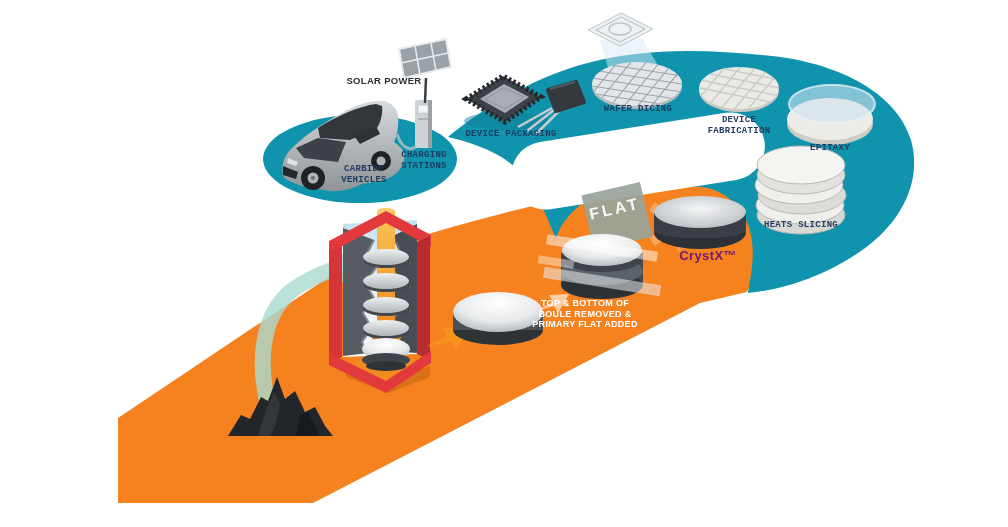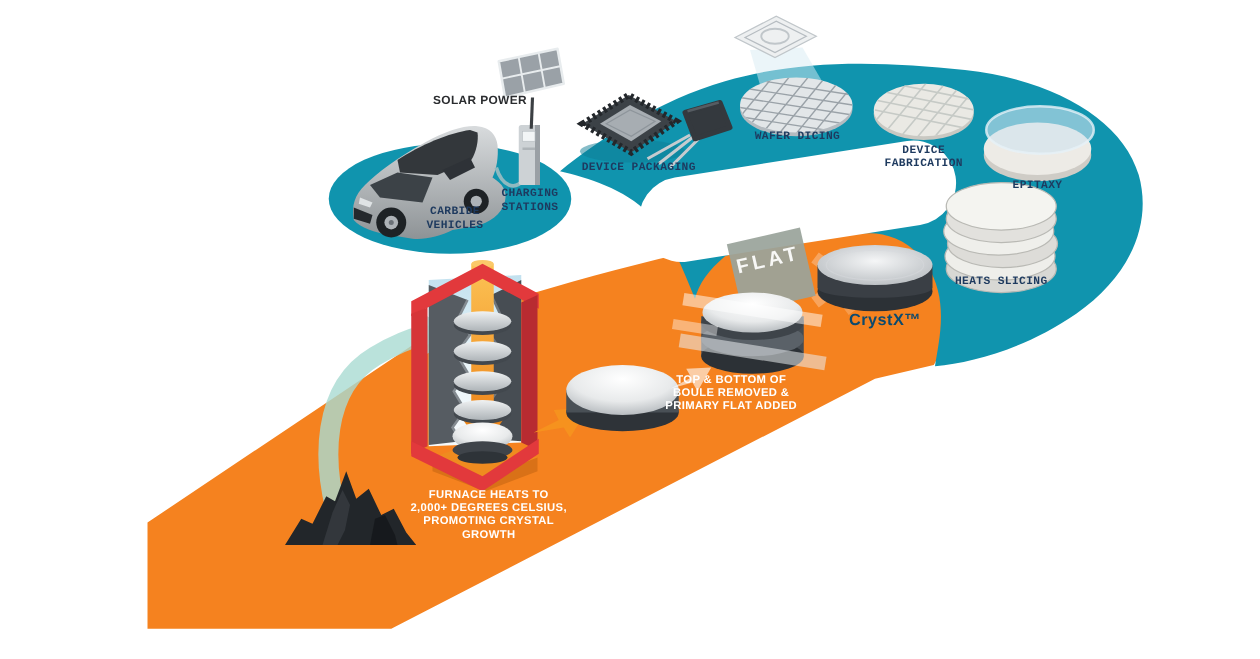--- a/index.html
+++ b/index.html
@@ -4,21 +4,21 @@
 <style>
   html,body{margin:0;padding:0;background:#fff;}
   #stage{position:relative;width:1008px;height:527px;background:#ffffff;overflow:hidden;
          font-family:"Liberation Sans",sans-serif;}
   #bg{position:absolute;left:0;top:0;}
   .lbl{position:absolute;transform:translateX(-50%);text-align:center;font-weight:bold;
        white-space:pre-line;line-height:1.18;letter-spacing:.3px;font-size:9px;}
   .navy{color:#1e3a5f;font-family:Liberation Mono, monospace;}
   .white{color:#ffffff;}
   .dark{color:#2a2c2f;}
-  .crystx{font-size:13px;letter-spacing:.4px;color:#0c4a6e;}
+  .crystx{font-size:13px;letter-spacing:.4px;color:#701a75;}
   .flat{font-size:16px;letter-spacing:3px;color:rgba(255,255,255,.92);
         transform:translateX(-50%) rotate(-13deg);}
 </style>
 </head>
 <body>
 
 <div id="stage">
 
 <svg id="bg" width="1008" height="527" viewBox="0 0 1008 527">
   <defs>
@@ -220,24 +220,20 @@
     <rect x="418" y="105" width="10" height="8" fill="#f2f5f6" stroke="#b7bdc1" stroke-width=".5"></rect>
     <rect x="418" y="118" width="10" height="2" fill="#aeb4b8"></rect>
   </g>
   <g>
     <path d="M426,78 L425,103" stroke="#3b3f43" stroke-width="2.5"></path>
     <polygon points="399,49 446,39 451,67 404,78" fill="#9aa1a7" stroke="#e8ecee" stroke-width="2" stroke-linejoin="round"></polygon>
     <path d="M415,46 L420,75 M431,43 L436,71 M401,63 L448,53" stroke="#e8ecee" stroke-width="1.5"></path>
   </g>
 </svg>
 
-<div class="lbl white" style="left:391px;top:390px;width:132px">FURNACE HEATS TO
-2,000+ DEGREES CELSIUS,
-PROMOTING CRYSTAL
-GROWTH</div>
 <div class="lbl white" style="left:585px;top:298px;width:132px">TOP &amp; BOTTOM OF
 BOULE REMOVED &amp;
 PRIMARY FLAT ADDED</div>
 <div class="lbl crystx" style="left:708px;top:248px;width:100px">CrystX™</div>
 <div class="lbl navy" style="left:801px;top:220px;width:110px">HEATS SLICING</div>
 <div class="lbl navy" style="left:830px;top:143px;width:80px">EPITAXY</div>
 <div class="lbl navy" style="left:739px;top:115px;width:90px">DEVICE
 FABRICATION</div>
 <div class="lbl navy" style="left:638px;top:104px;width:100px">WAFER DICING</div>
 <div class="lbl navy" style="left:511px;top:129px;width:130px">DEVICE PACKAGING</div>

